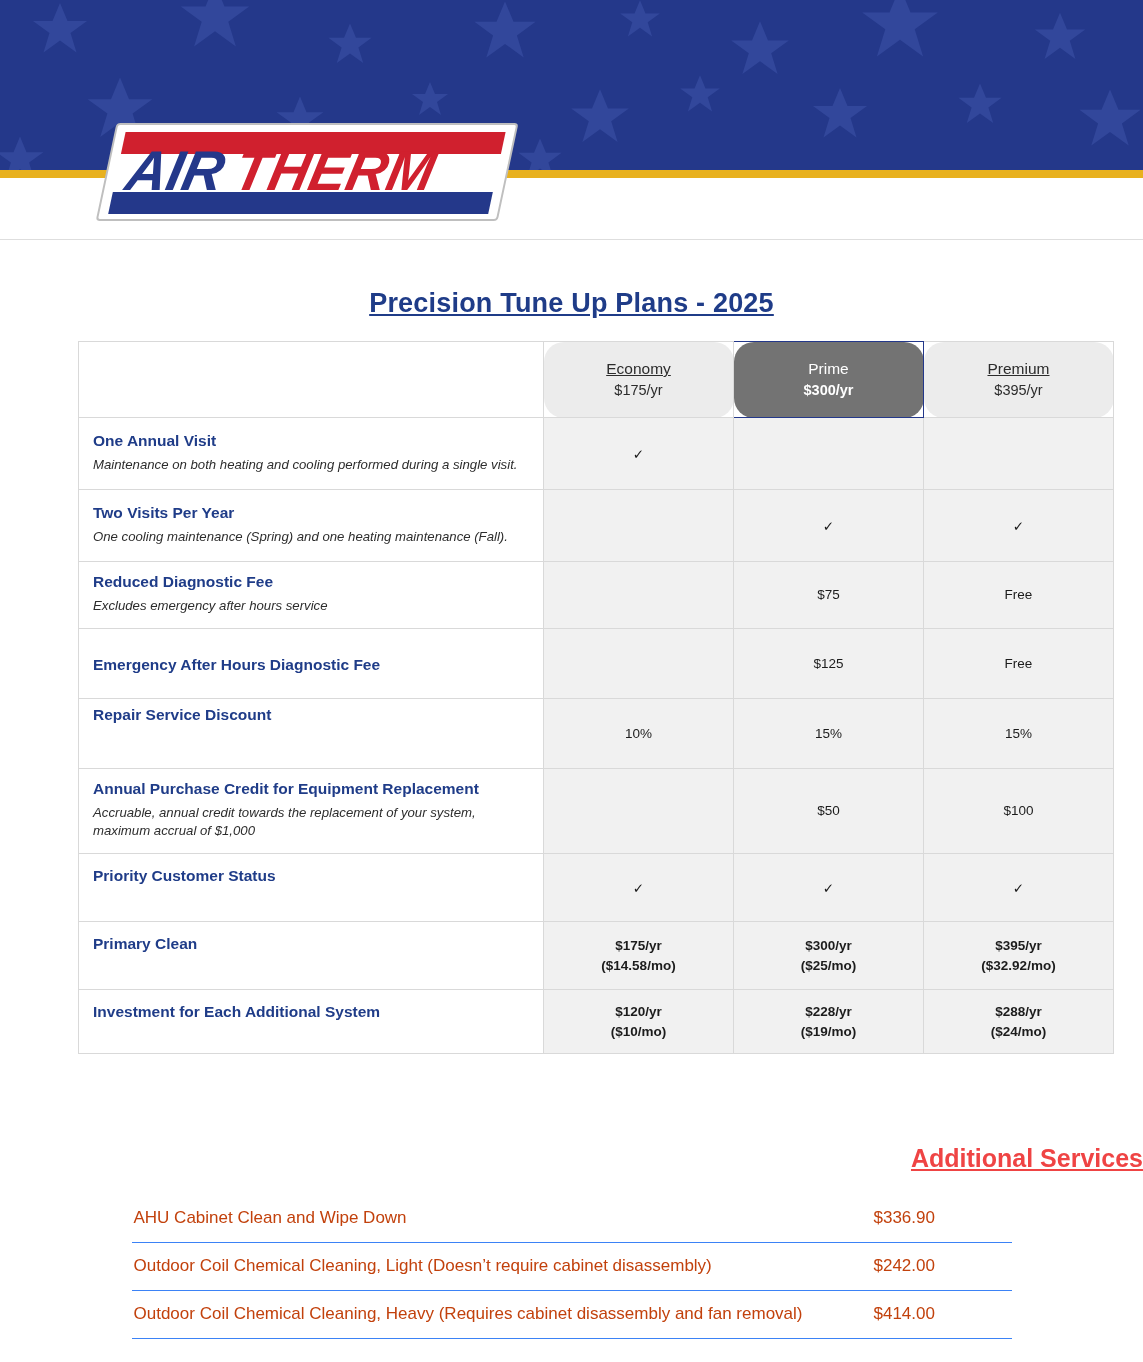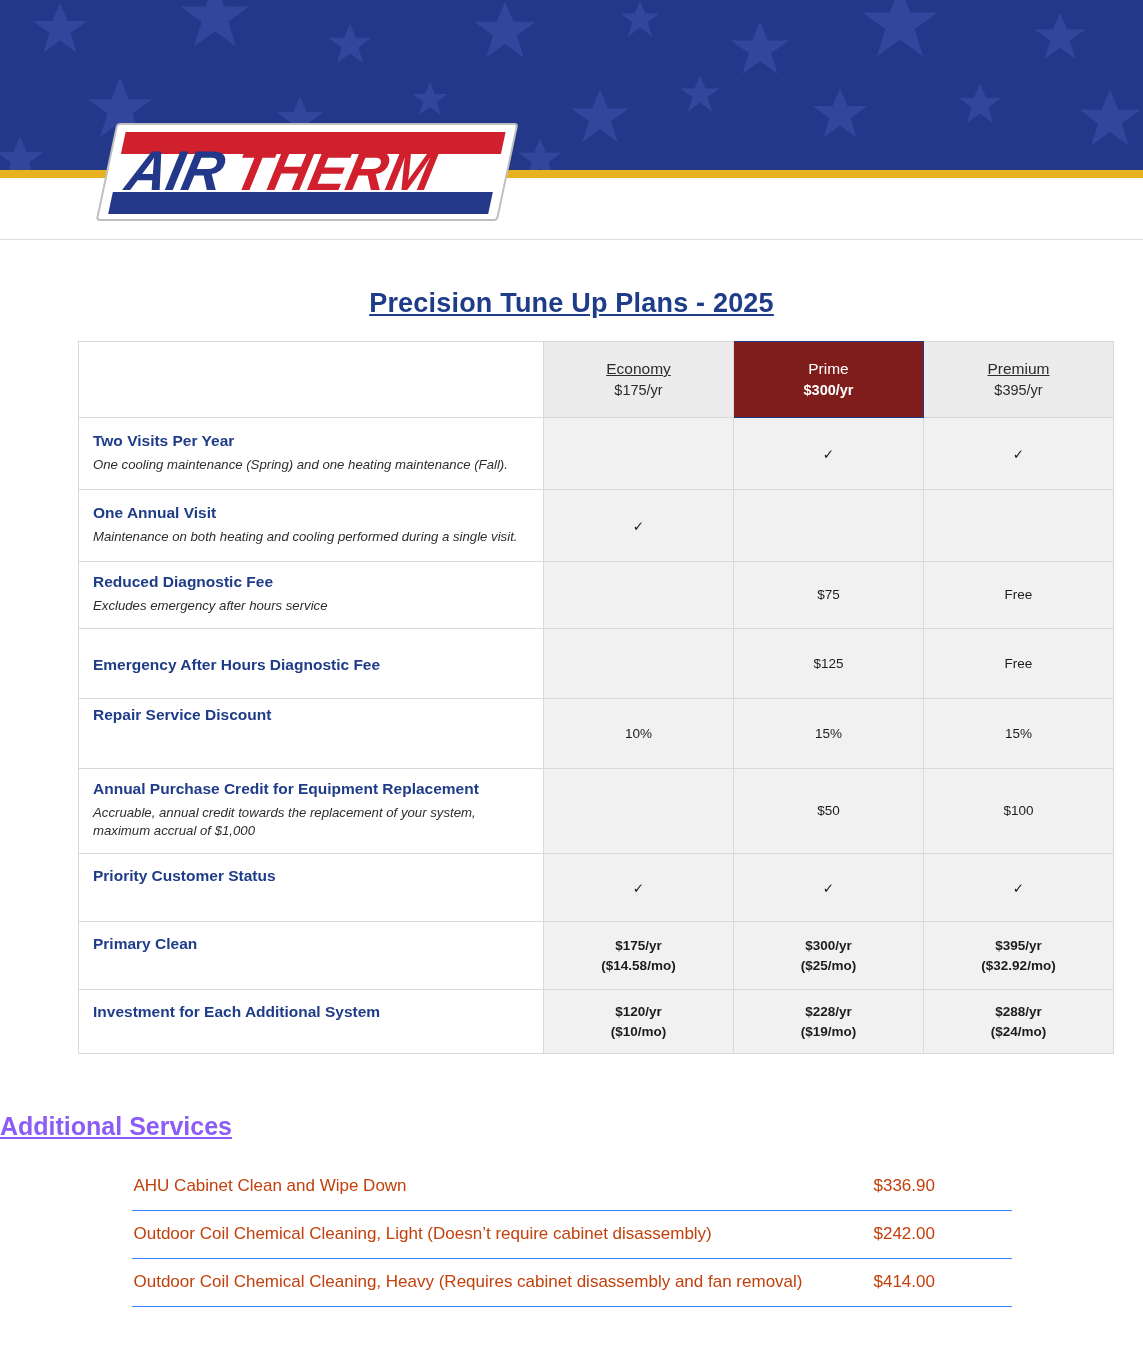--- a/index.html
+++ b/index.html
@@ -80,23 +80,24 @@
 
   thead th.blank {
     background: #ffffff;
     height: 76px;
   }
   th.plan-head {
     background: #ececec;
     text-align: center;
     font-weight: normal;
     padding: 10px 16px;
+    border-radius: 20px;
   }
   th.plan-head.highlight {
-    background: #7f1d1d;
+    background: #737373;
     color: #ffffff;
     border-color: #24388a;
   }
   .plan-name {
     font-size: 15.5px;
     color: #2c2c2c;
     text-decoration: underline;
     line-height: 1.5;
   }
   th.plan-head.highlight .plan-name { color:#ffffff; text-decoration:none; }
@@ -127,26 +128,26 @@
   td.val {
     background: #f1f1f1;
     text-align: center;
     font-size: 13.5px;
     color: #1c1c1c;
   }
   td.val.bold { font-weight: bold; font-size: 13.5px; line-height: 1.45; }
 
   
   .addl-title {
-    text-align: left;
+    text-align: right;
     font-size: 25px;
     font-weight: bold;
-    color: #8b5cf6;
+    color: #ef4444;
     text-decoration: underline;
-    margin-top: 58px;
+    margin-top: 90px;
   }
   .addl-wrap {
     margin: 22px auto 0 auto;
     width: 880px;
   }
   table.addl {
     width: 880px;
     border-collapse: collapse;
     table-layout: fixed;
   }
@@ -265,36 +266,36 @@
           <th class="plan-head">
             <div class="plan-name">Premium</div>
             <div class="plan-price">$395/yr</div>
           </th>
         </tr>
       </thead>
       <tbody>
 
         <tr style="height:72px">
           <td class="feature">
+            <div class="feature-title">One Annual Visit</div>
+            <div class="feature-desc">Maintenance on both heating and cooling performed during a single visit.</div>
+          </td>
+          <td class="val">✓</td>
+          <td class="val"></td>
+          <td class="val"></td>
+        </tr>
+
+        <tr style="height:72px">
+          <td class="feature">
             <div class="feature-title">Two Visits Per Year</div>
             <div class="feature-desc">One cooling maintenance (Spring) and one heating maintenance (Fall).</div>
           </td>
           <td class="val"></td>
           <td class="val">✓</td>
           <td class="val">✓</td>
-        </tr>
-
-        <tr style="height:72px">
-          <td class="feature">
-            <div class="feature-title">One Annual Visit</div>
-            <div class="feature-desc">Maintenance on both heating and cooling performed during a single visit.</div>
-          </td>
-          <td class="val">✓</td>
-          <td class="val"></td>
-          <td class="val"></td>
         </tr>
 
         <tr style="height:64px">
           <td class="feature">
             <div class="feature-title">Reduced Diagnostic Fee</div>
             <div class="feature-desc">Excludes emergency after hours service</div>
           </td>
           <td class="val"></td>
           <td class="val">$75</td>
           <td class="val">Free</td>

